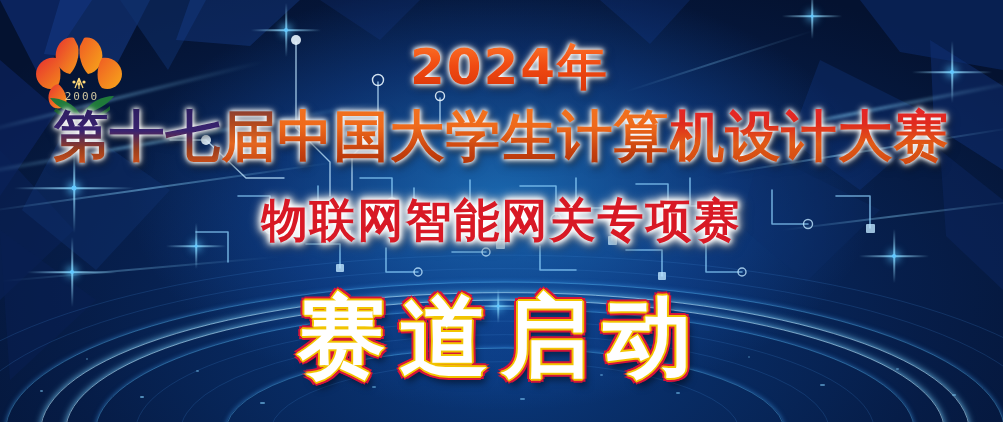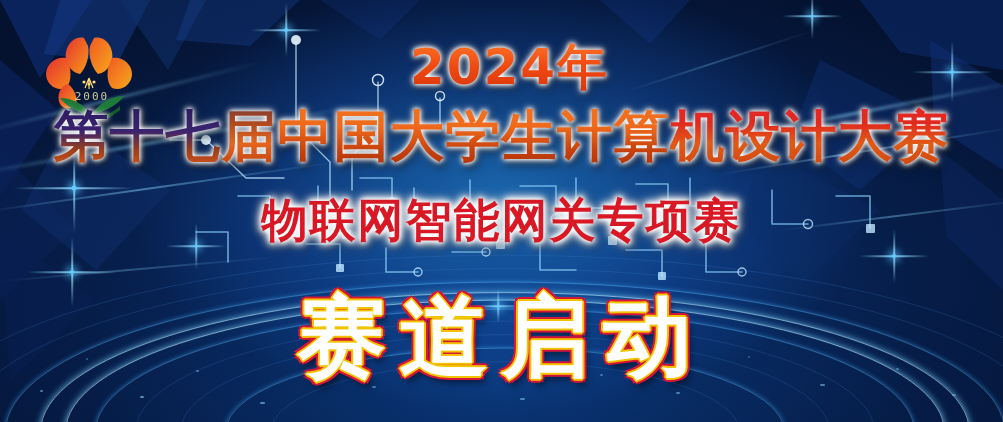--- a/index.html
+++ b/index.html
@@ -59,21 +59,21 @@
     box-shadow:0 0 10px rgba(70,170,255,.55);
   }
   .arc.dim { border-color:rgba(60,130,210,.33); box-shadow:none; }
   .arc.bright { border-color:rgba(190,235,255,.9); box-shadow:0 0 14px rgba(120,210,255,.85); }
   .speck { position:absolute; background:rgba(130,210,255,.75); border-radius:1px; }
 
   
   .circuit { position:absolute; inset:0; pointer-events:none; }
 
   
-  .logo { position:absolute; left:32px; top:22px; width:120px; height:104px; }
+  .logo { position:absolute; left:22px; top:22px; width:120px; height:104px; }
 
   
   .text-stack {
     position:absolute; left:0; right:0; top:0;
     text-align:center; pointer-events:none;
   }
 
   .line-year {
     position:absolute; left:16px; right:0; top:34px;
     font-size:50px; font-weight:bold; letter-spacing:2px;

